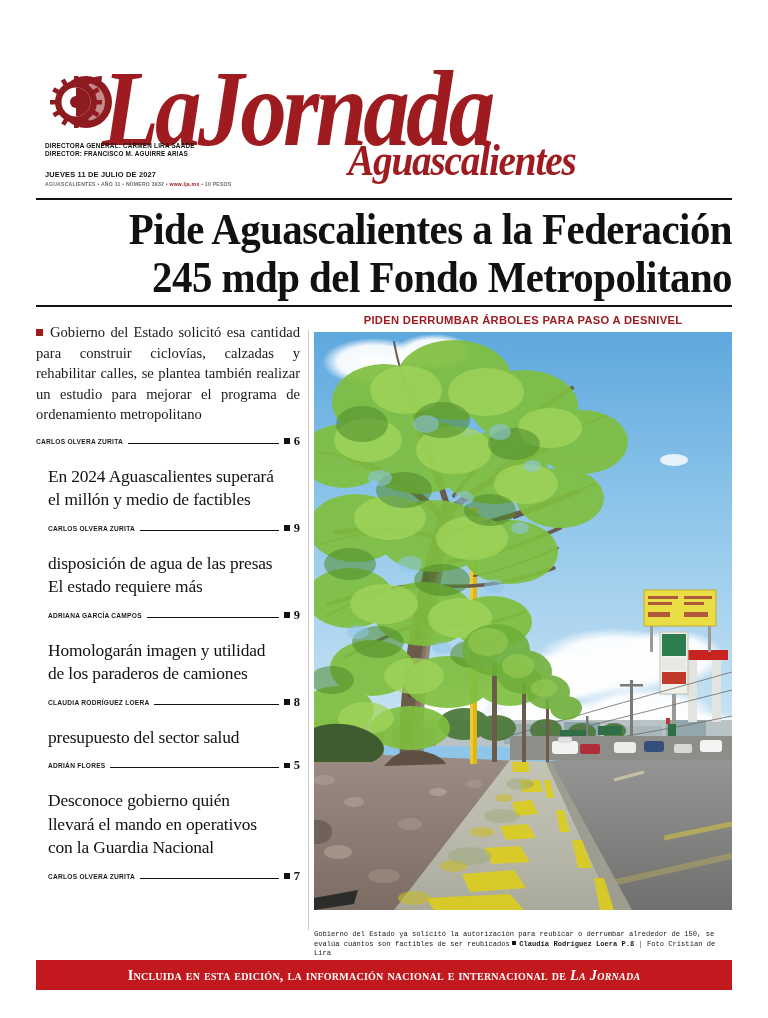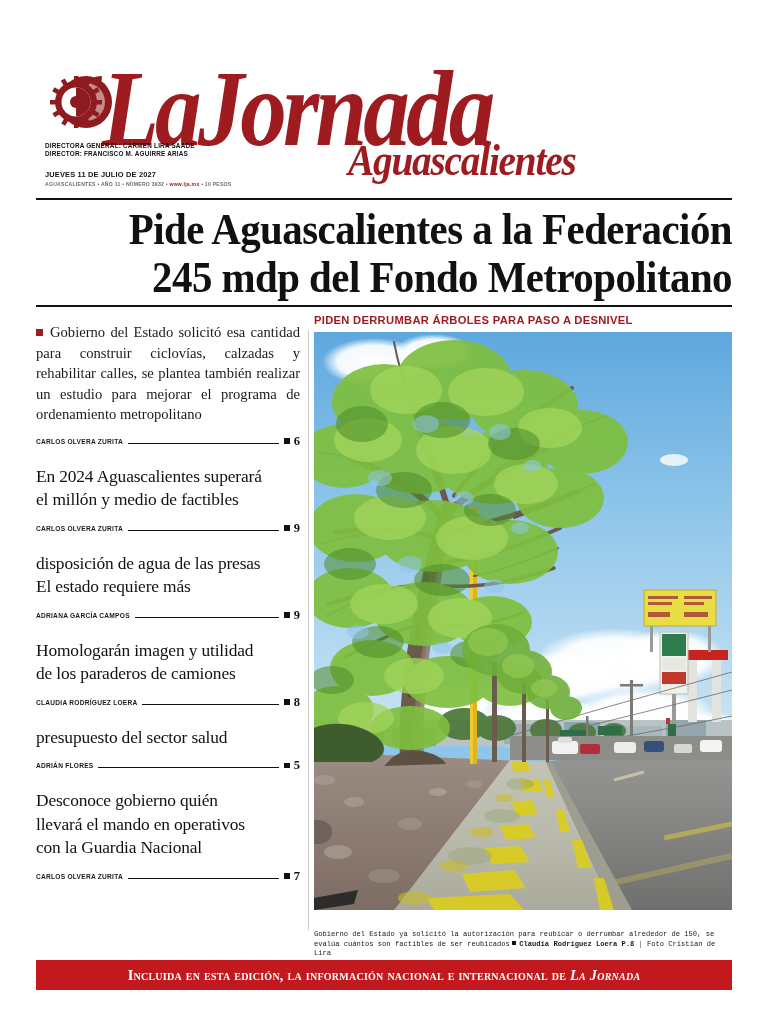--- a/index.html
+++ b/index.html
@@ -86,21 +86,21 @@
   .lead {
     font-size: 14.6px; line-height: 20.6px; color: #1a1a1a;
     text-align: justify; text-justify: inter-word;
     padding-top: 10px;
   }
   .lead .bullet {
     display: inline-block; width: 7px; height: 7px;
     background: #9E1B20; margin-right: 7px; vertical-align: 1px;
   }
   
-  .story { margin-top: 18px; }
+  .story { margin-top: 18px; margin-left: 12px; }
   .story-hl {
     font-size: 17.4px; line-height: 23.5px; color: #111;
     letter-spacing: -0.15px;
   }
   
   .byline {
     position: relative; height: 15px; margin-top: 7px;
     display: flex; align-items: flex-end; justify-content: flex-end;
   }
   .byline-name {
@@ -108,21 +108,21 @@
     font-size: 6.6px; font-weight: bold; color: #1a1a1a;
     letter-spacing: 0.25px; text-transform: uppercase;
     white-space: nowrap; padding-bottom: 2px;
   }
   .byline-rule { flex: 1; height: 1.4px; background: #111; margin: 0 5px 3px 5px; min-width: 12px; }
   .byline-sq { width: 5.5px; height: 5.5px; background: #111; margin-bottom: 3px; margin-right: 4px; }
   .byline-pg { font-size: 12.5px; font-weight: bold; color: #111; line-height: 12px; }
 
   
   .kicker {
-    text-align: left;
+    text-align: center;
     font-family: "Liberation Sans", sans-serif;
     font-weight: bold; font-size: 11.2px; line-height: 13px;
     color: #9E1B20; letter-spacing: 0.3px;
     text-transform: uppercase;
     padding-top: 2px; padding-bottom: 5px;
   }
   .photo {
     position: relative; width: 418px; height: 578px;
     overflow: hidden; background: #8fc5e8;
   }

